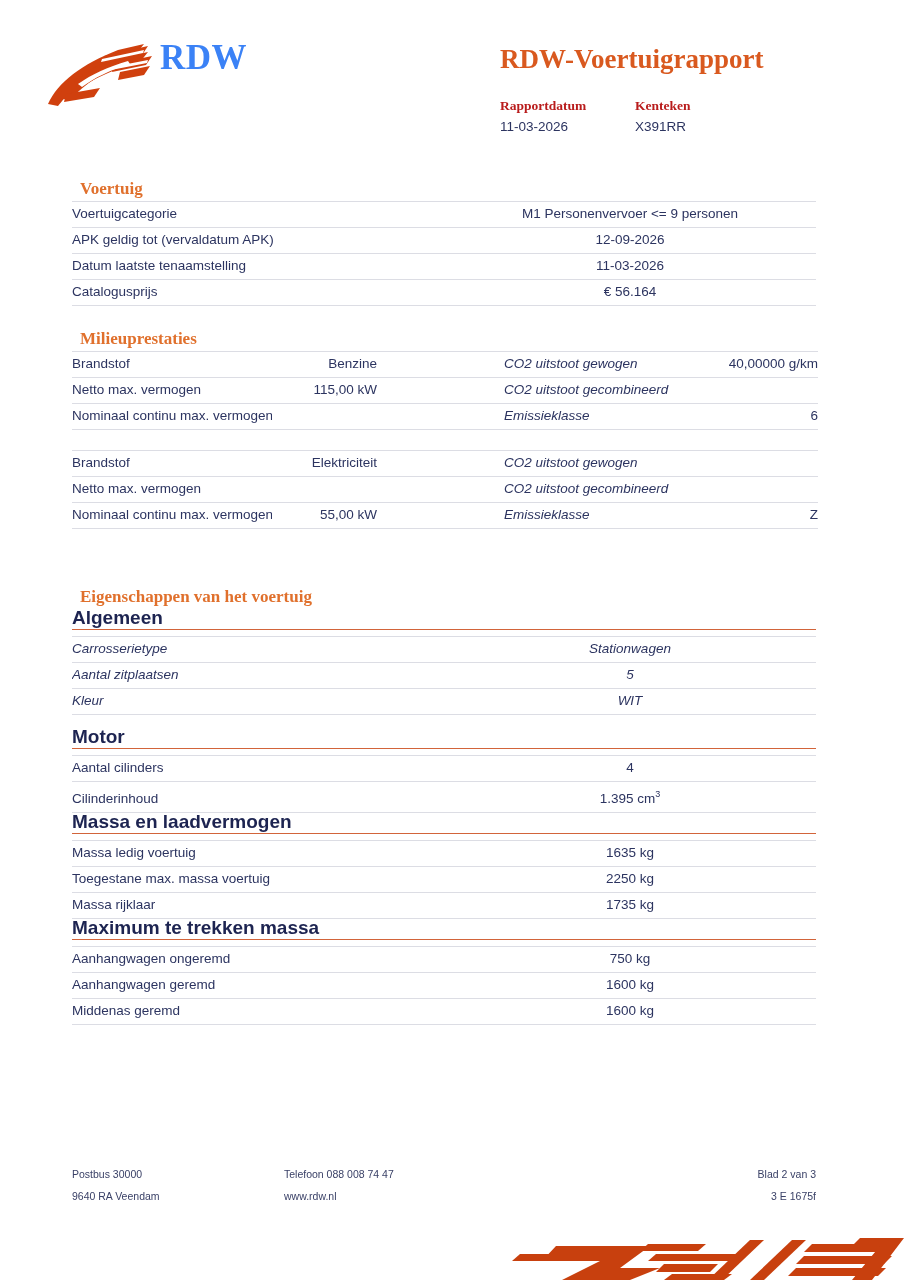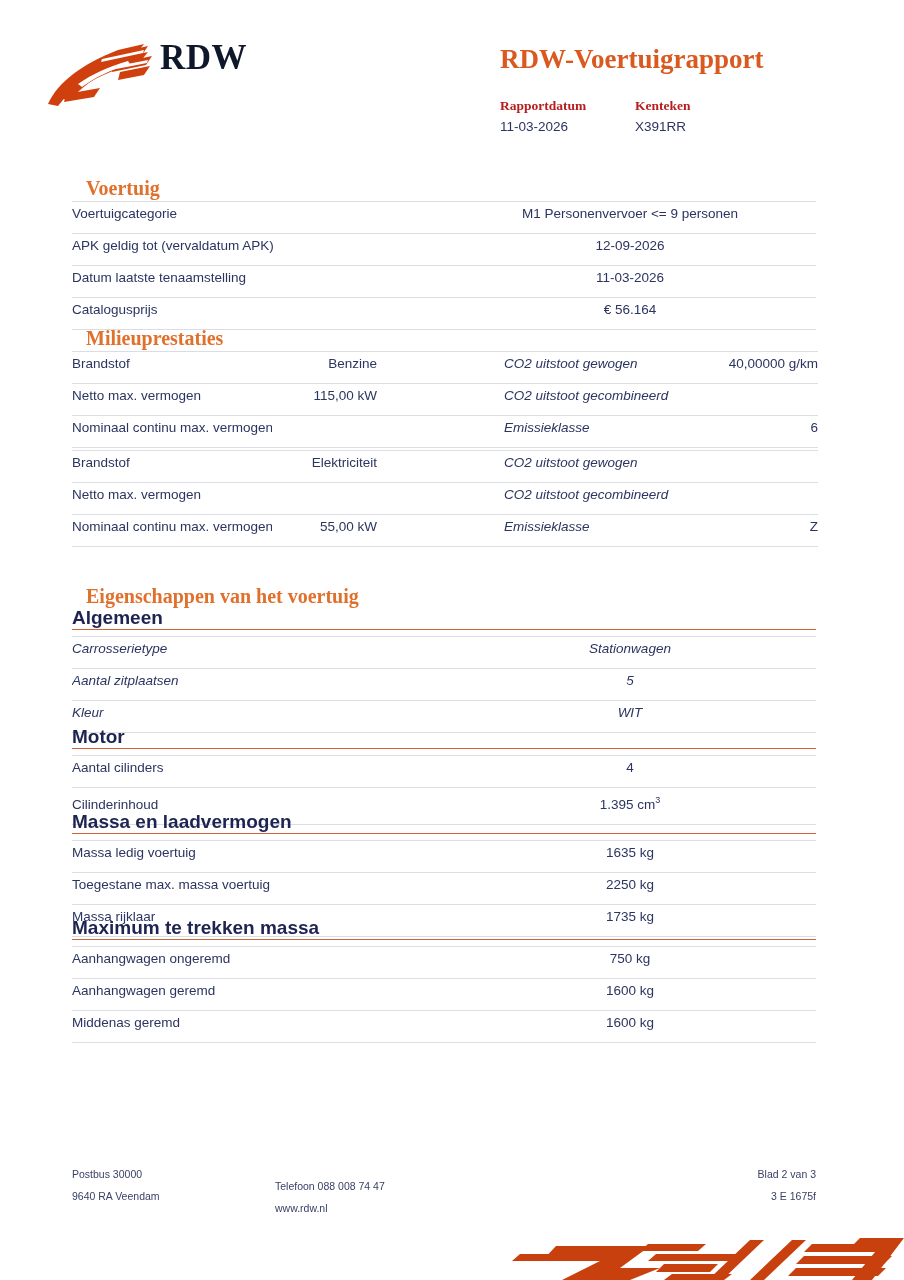--- a/index.html
+++ b/index.html
@@ -27,21 +27,21 @@
     position: absolute;
     left: 44px; top: 38px;
     width: 118px; height: 70px;
   }
   .logo-word {
     position: absolute;
     left: 160px; top: 38px;
     font-family: "Liberation Serif", serif;
     font-size: 35px;
     font-weight: bold;
-    color: #0f172a;
+    color: #3b82f6;
     letter-spacing: 0.5px;
   }
   .doc-title {
     position: absolute;
     left: 500px; top: 44px;
     font-family: "Liberation Serif", serif;
     font-size: 27px;
     font-weight: bold;
     color: #d9591f;
     white-space: nowrap;
@@ -69,44 +69,44 @@
     line-height: 20px;
     margin-top: 2px;
   }
 
   
   .section { position: absolute; left: 72px; width: 744px; }
 
   .sec-title {
     font-family: "Liberation Serif", serif;
     font-weight: bold;
-    font-size: 20px;
+    font-size: 17px;
     color: #e0702c;
-    margin: 0 0 4px 14px;
+    margin: 0 0 4px 8px;
     line-height: 17px;
   }
   .sub-title {
     font-weight: bold;
     font-size: 19px;
     color: #1d2451;
     line-height: 17px;
     margin: 0;
     padding-bottom: 3px;
     border-bottom: 1.6px solid #d2643a;
   }
 
   table.grid {
     width: 744px;
     border-collapse: collapse;
     table-layout: fixed;
   }
   table.grid td {
     font-size: 13.5px;
     color: #2c3460;
-    padding: 4px 0 11px 0;
+    padding: 4px 0 5px 0;
     border-bottom: 1px solid #dcdde4;
     line-height: 16px;
     vertical-align: bottom;
     white-space: nowrap;
     overflow: hidden;
   }
   table.grid tr:first-child td { border-top: 1px solid #dcdde4; }
   td.lbl { text-align: left; }
   td.val { text-align: center; }
 
@@ -123,21 +123,21 @@
   
   .footer {
     position: absolute;
     left: 72px; top: 1168px;
     width: 744px;
     font-size: 10.5px;
     color: #3a4167;
   }
   .footer-row { position: relative; height: 22px; }
   .f-a { position: absolute; left: 0; top: 0; }
-  .f-b { position: absolute; left: 203px; top: 0; margin-top: 12px; }
+  .f-b { position: absolute; left: 212px; top: 0; }
   .f-c { position: absolute; right: 0; top: 0; text-align: center; }
 
   .bottom-graphic {
     position: absolute;
     left: 500px; top: 1216px;
     width: 404px; height: 64px;
   }
 </style>
 </head>
 <body>

